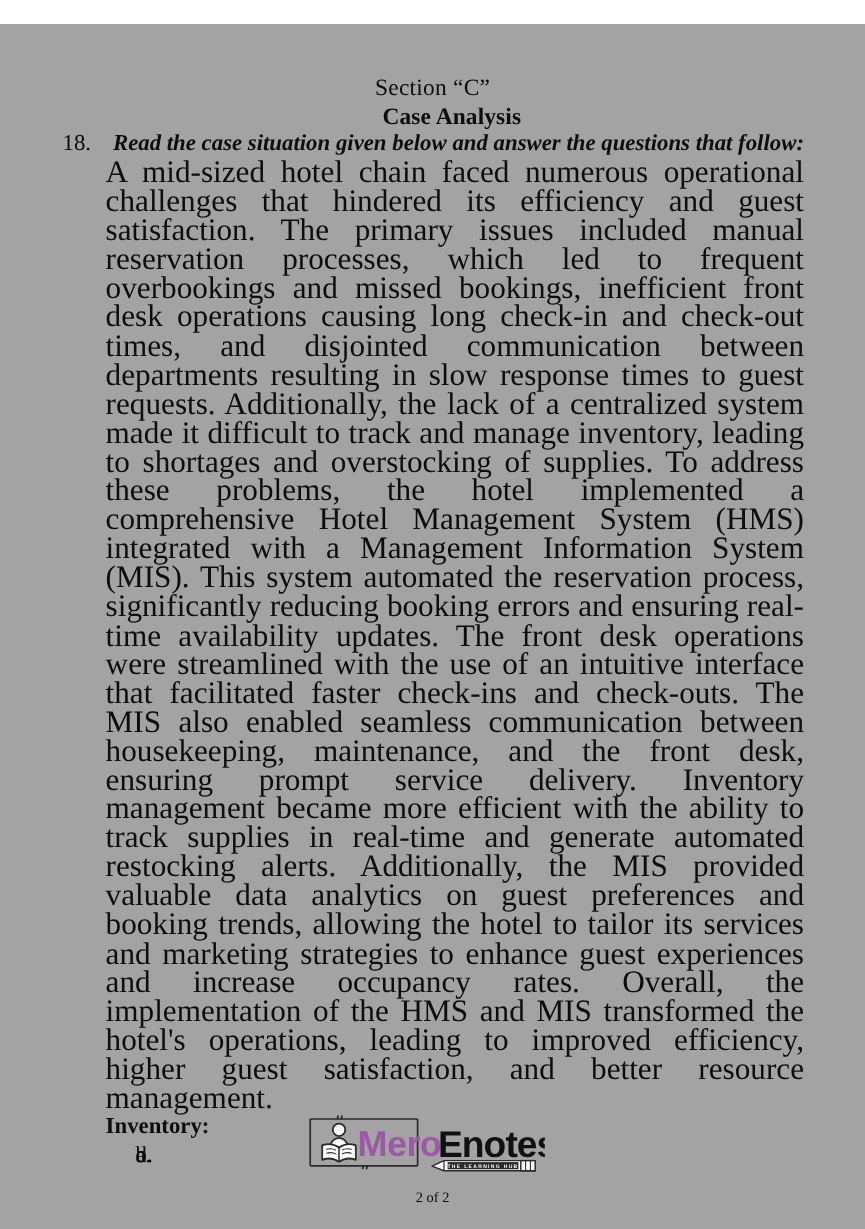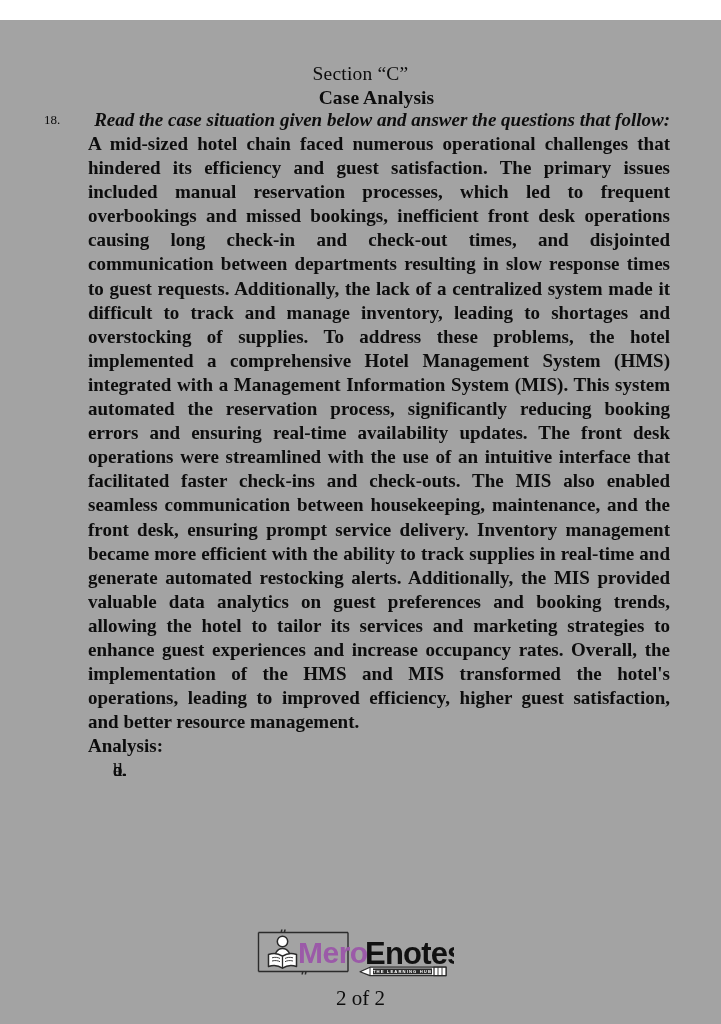--- a/index.html
+++ b/index.html
@@ -47,44 +47,43 @@
     position: absolute;
     top: 88px;
     left: 44px;
     width: 630px;
   }
   .qnumber {
     position: absolute;
     top: 0;
     left: 0;
     width: 40px;
-    font-size: 13px;
-    line-height: 24px;
-    text-align: left;
+    font-size: 19px;
+    line-height: 24px;
+    text-align: center;
   }
   .qbody {
     margin-left: 44px;
     width: 582px;
   }
   .lead-in {
     font-size: 19px;
     line-height: 24px;
     font-style: italic;
     font-weight: bold;
     text-align: right;
     white-space: nowrap;
   }
   .case-para {
-    font-size: 19px;
+    font-size: 26px;
     line-height: 24.1px;
     text-align: justify;
     text-justify: inter-word;
     margin: 0;
     hyphens: none;
-    font-weight: bold;
   }
 
   .questions-label {
     font-size: 19px;
     line-height: 24px;
     font-weight: bold;
     margin-top: 0px;
   }
 
   
@@ -124,21 +123,21 @@
   }
   .logo svg { display: block; }
 
   
   .footer {
     position: absolute;
     top: 968px;
     left: 0;
     width: 721px;
     text-align: center;
-    font-size: 21px;
+    font-size: 12px;
     line-height: 20px;
   }
 </style>
 </head>
 <body>
 
 <div class="page">
 
   <div class="section-heading">Section “C”</div>
 
@@ -147,21 +146,21 @@
   <div class="qblock">
 
     <div class="qnumber">18.</div>
 
     <div class="qbody">
 
       <div class="lead-in">Read the case situation given below and answer the questions that follow:</div>
 
       <p class="case-para">A mid-sized hotel chain faced numerous operational challenges that hindered its efficiency and guest satisfaction. The primary issues included manual reservation processes, which led to frequent overbookings and missed bookings, inefficient front desk operations causing long check-in and check-out times, and disjointed communication between departments resulting in slow response times to guest requests. Additionally, the lack of a centralized system made it difficult to track and manage inventory, leading to shortages and overstocking of supplies. To address these problems, the hotel implemented a comprehensive Hotel Management System (HMS) integrated with a Management Information System (MIS). This system automated the reservation process, significantly reducing booking errors and ensuring real-time availability updates. The front desk operations were streamlined with the use of an intuitive interface that facilitated faster check-ins and check-outs. The MIS also enabled seamless communication between housekeeping, maintenance, and the front desk, ensuring prompt service delivery. Inventory management became more efficient with the ability to track supplies in real-time and generate automated restocking alerts. Additionally, the MIS provided valuable data analytics on guest preferences and booking trends, allowing the hotel to tailor its services and marketing strategies to enhance guest experiences and increase occupancy rates. Overall, the implementation of the HMS and MIS transformed the hotel's operations, leading to improved efficiency, higher guest satisfaction, and better resource management.</p>
 
-      <div class="questions-label">Analysis:</div>
+      <div class="questions-label">Inventory:</div>
 
       <ul class="qlist">
         <li>
           <span class="marker">a.</span>
         </li>
         <li>
           <span class="marker">b.</span>
         </li>
         <li>
           <span class="marker">c.</span>

